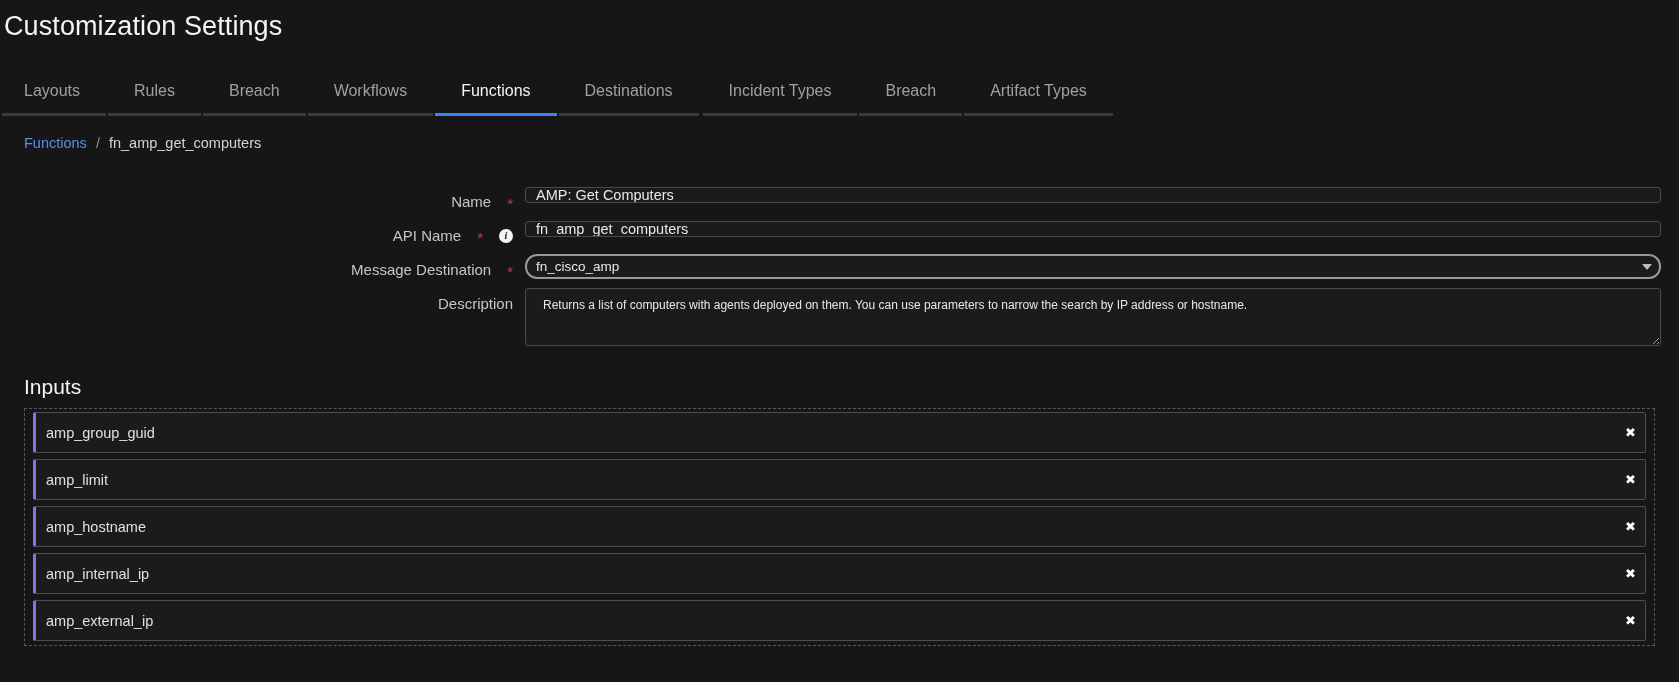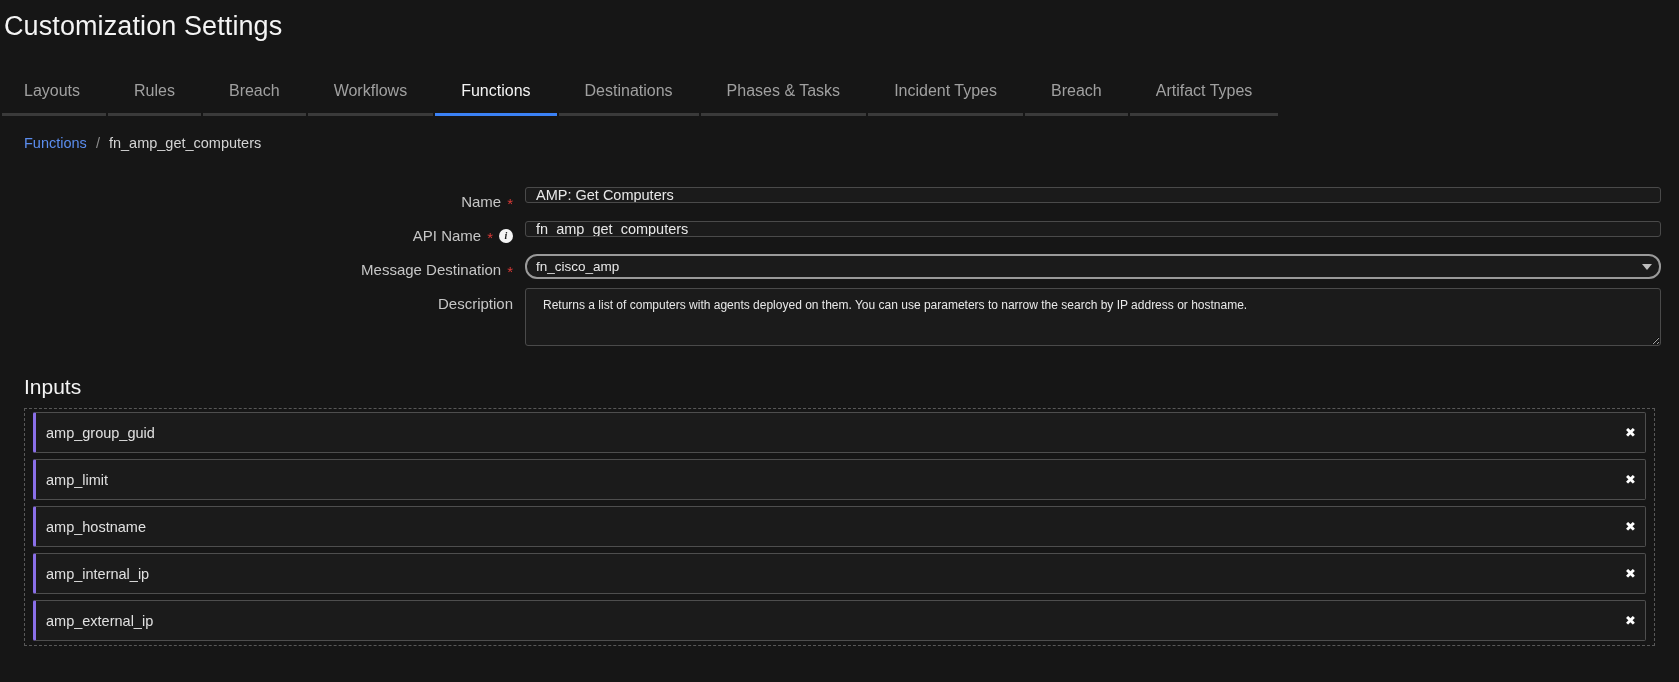--- a/index.html
+++ b/index.html
@@ -75,21 +75,21 @@
     text-align: right;
     padding-right: 12px;
     padding-top: 6px;
     font-size: 15px;
     color: #c6c6c6;
     line-height: 20px;
     white-space: nowrap;
     display: flex;
     justify-content: flex-end;
     align-items: center;
-    gap: 6px;
+    gap: 16px;
   }
   .req-star { color: #da3a37; font-size: 15px; line-height: 10px; position: relative; top: 2px; }
   .info-icon {
     display: inline-block;
     width: 14px; height: 14px;
     border-radius: 50%;
     background: #f4f4f4;
     color: #161616;
     font-size: 10px;
     font-weight: bold;
@@ -208,21 +208,20 @@
   <div class="tab"><span>Rules</span></div>
   <div class="tab-gap"></div>
   <div class="tab"><span>Breach</span></div>
   <div class="tab-gap"></div>
   <div class="tab"><span>Workflows</span></div>
   <div class="tab-gap"></div>
   <div class="tab active"><span>Functions</span></div>
   <div class="tab-gap"></div>
   <div class="tab"><span>Destinations</span></div>
   <div class="tab-gap"></div>
-  <div class="tab"><span>Phases &amp; Tasks</span></div>
   <div class="tab-gap"></div>
   <div class="tab"><span>Incident Types</span></div>
   <div class="tab-gap"></div>
   <div class="tab"><span>Breach</span></div>
   <div class="tab-gap"></div>
   <div class="tab"><span>Artifact Types</span></div>
 </div>
 
 <div class="breadcrumb">
   <span class="crumb-link">Functions</span>

